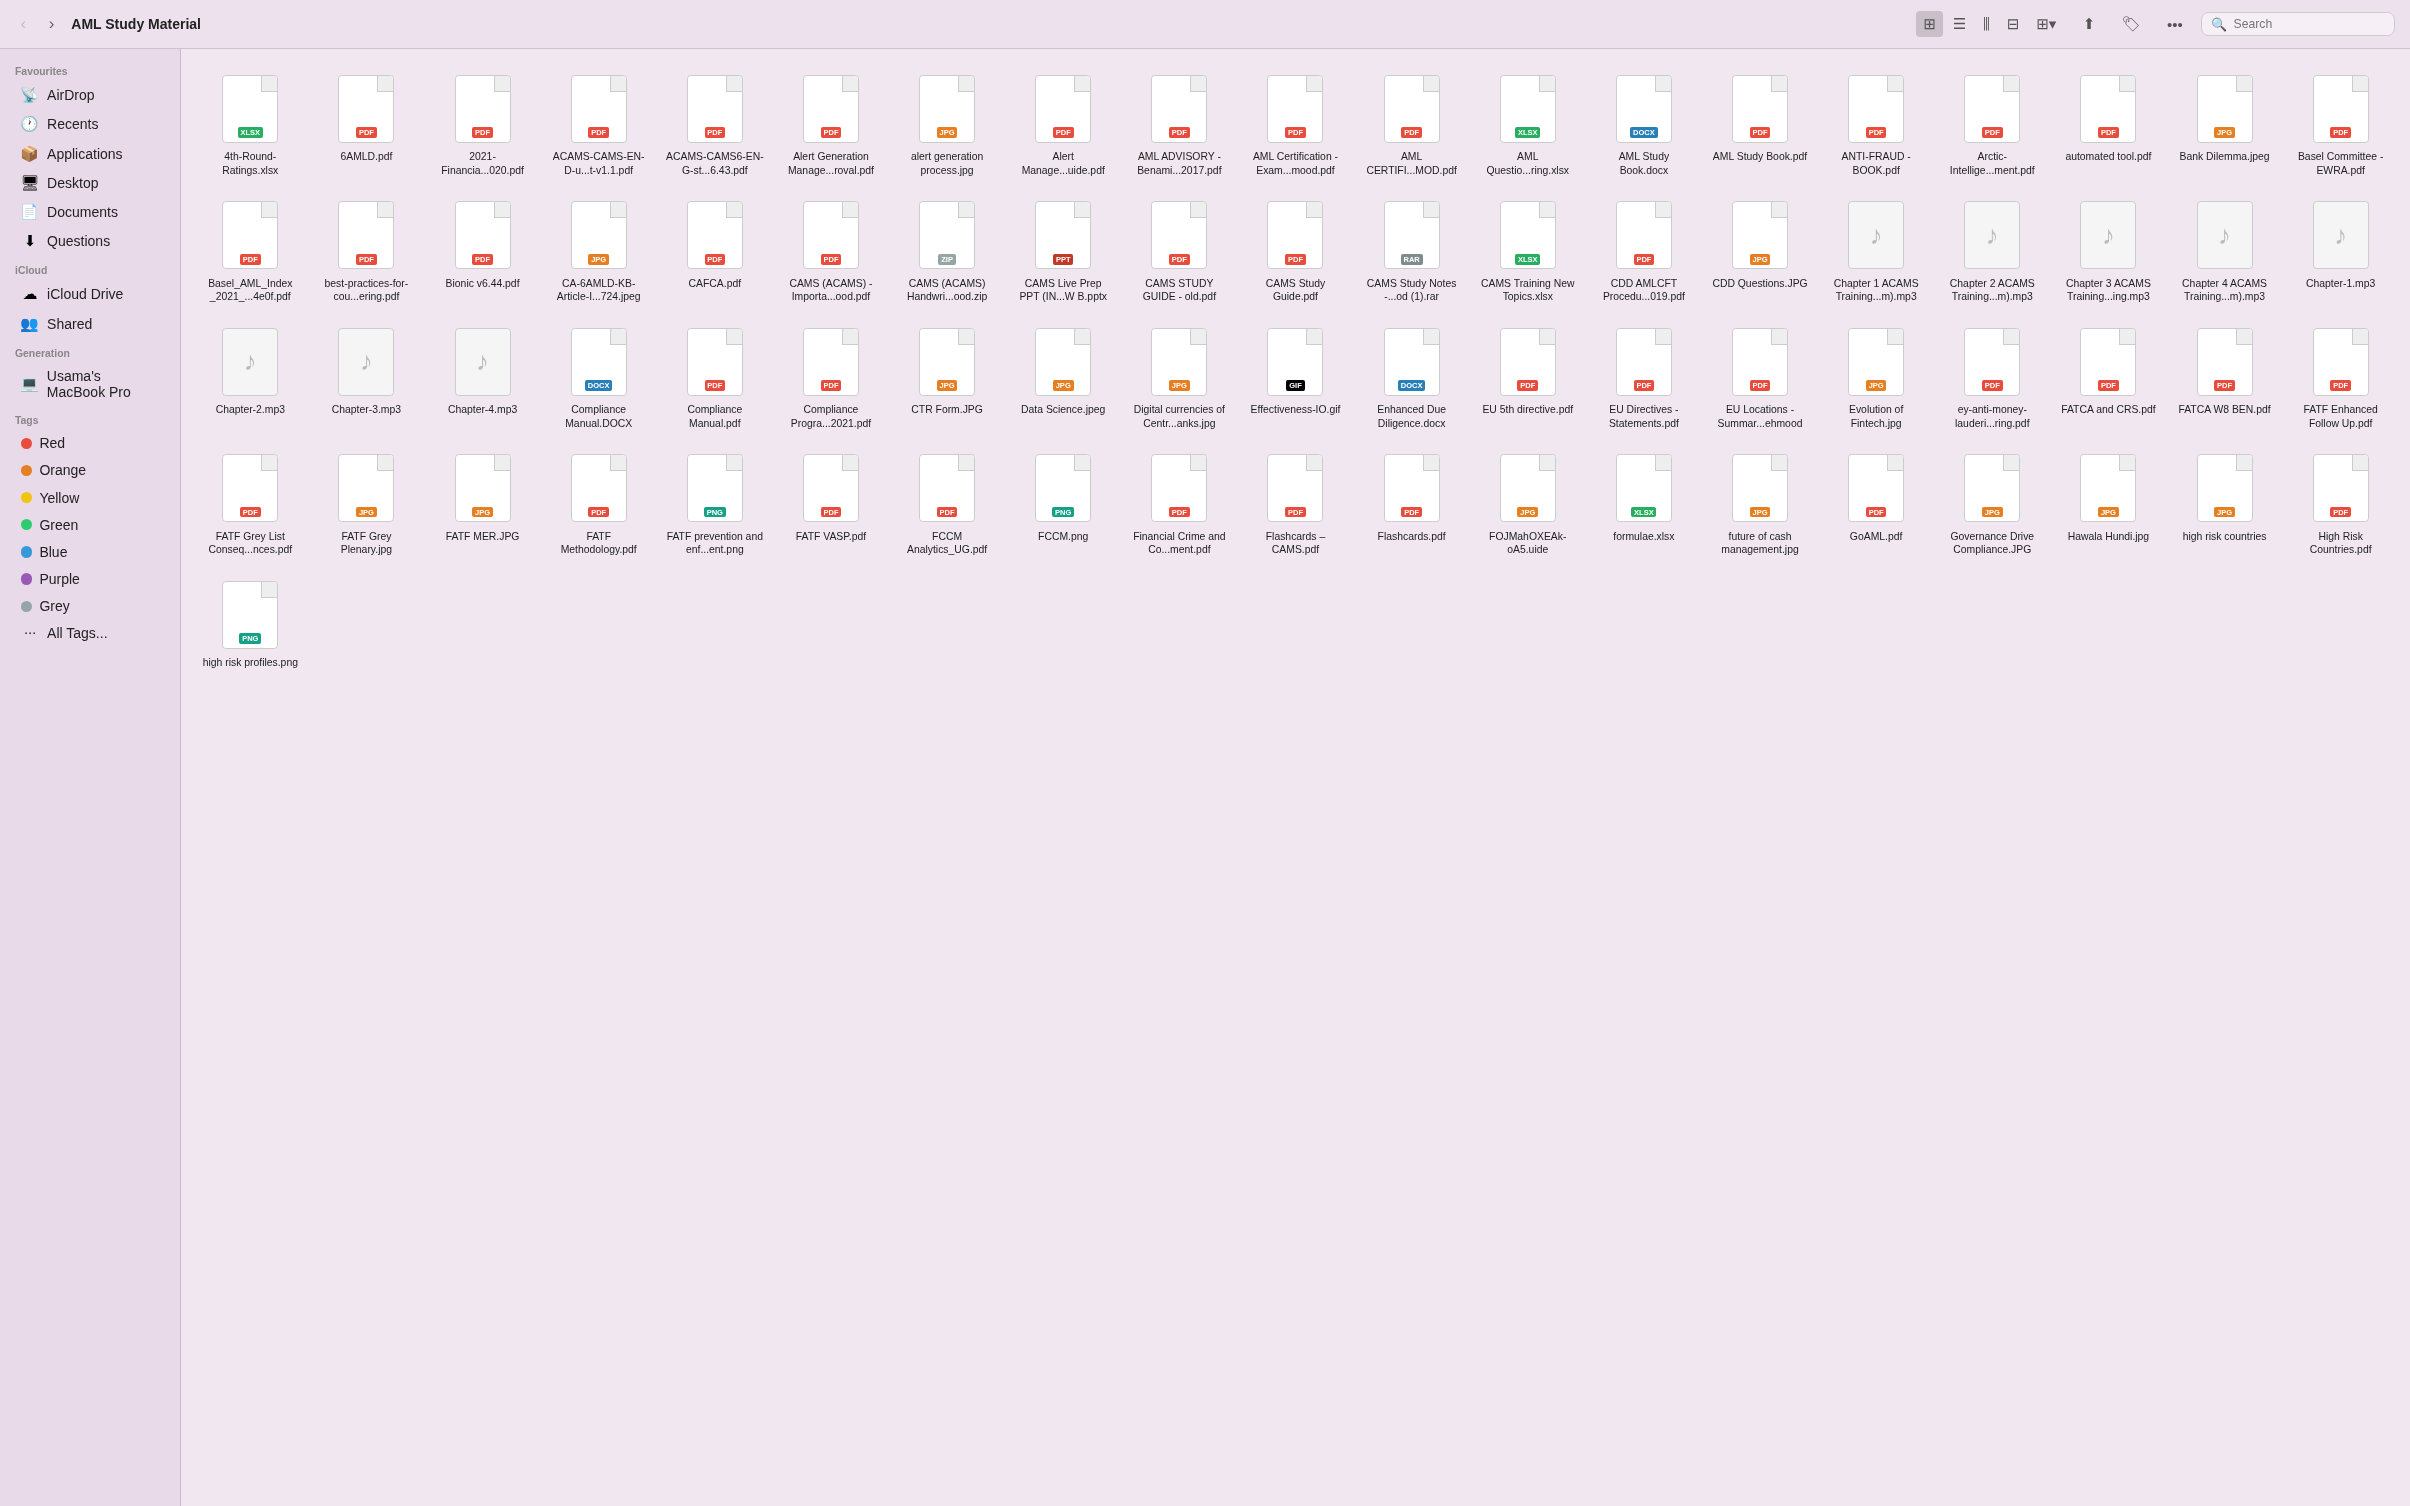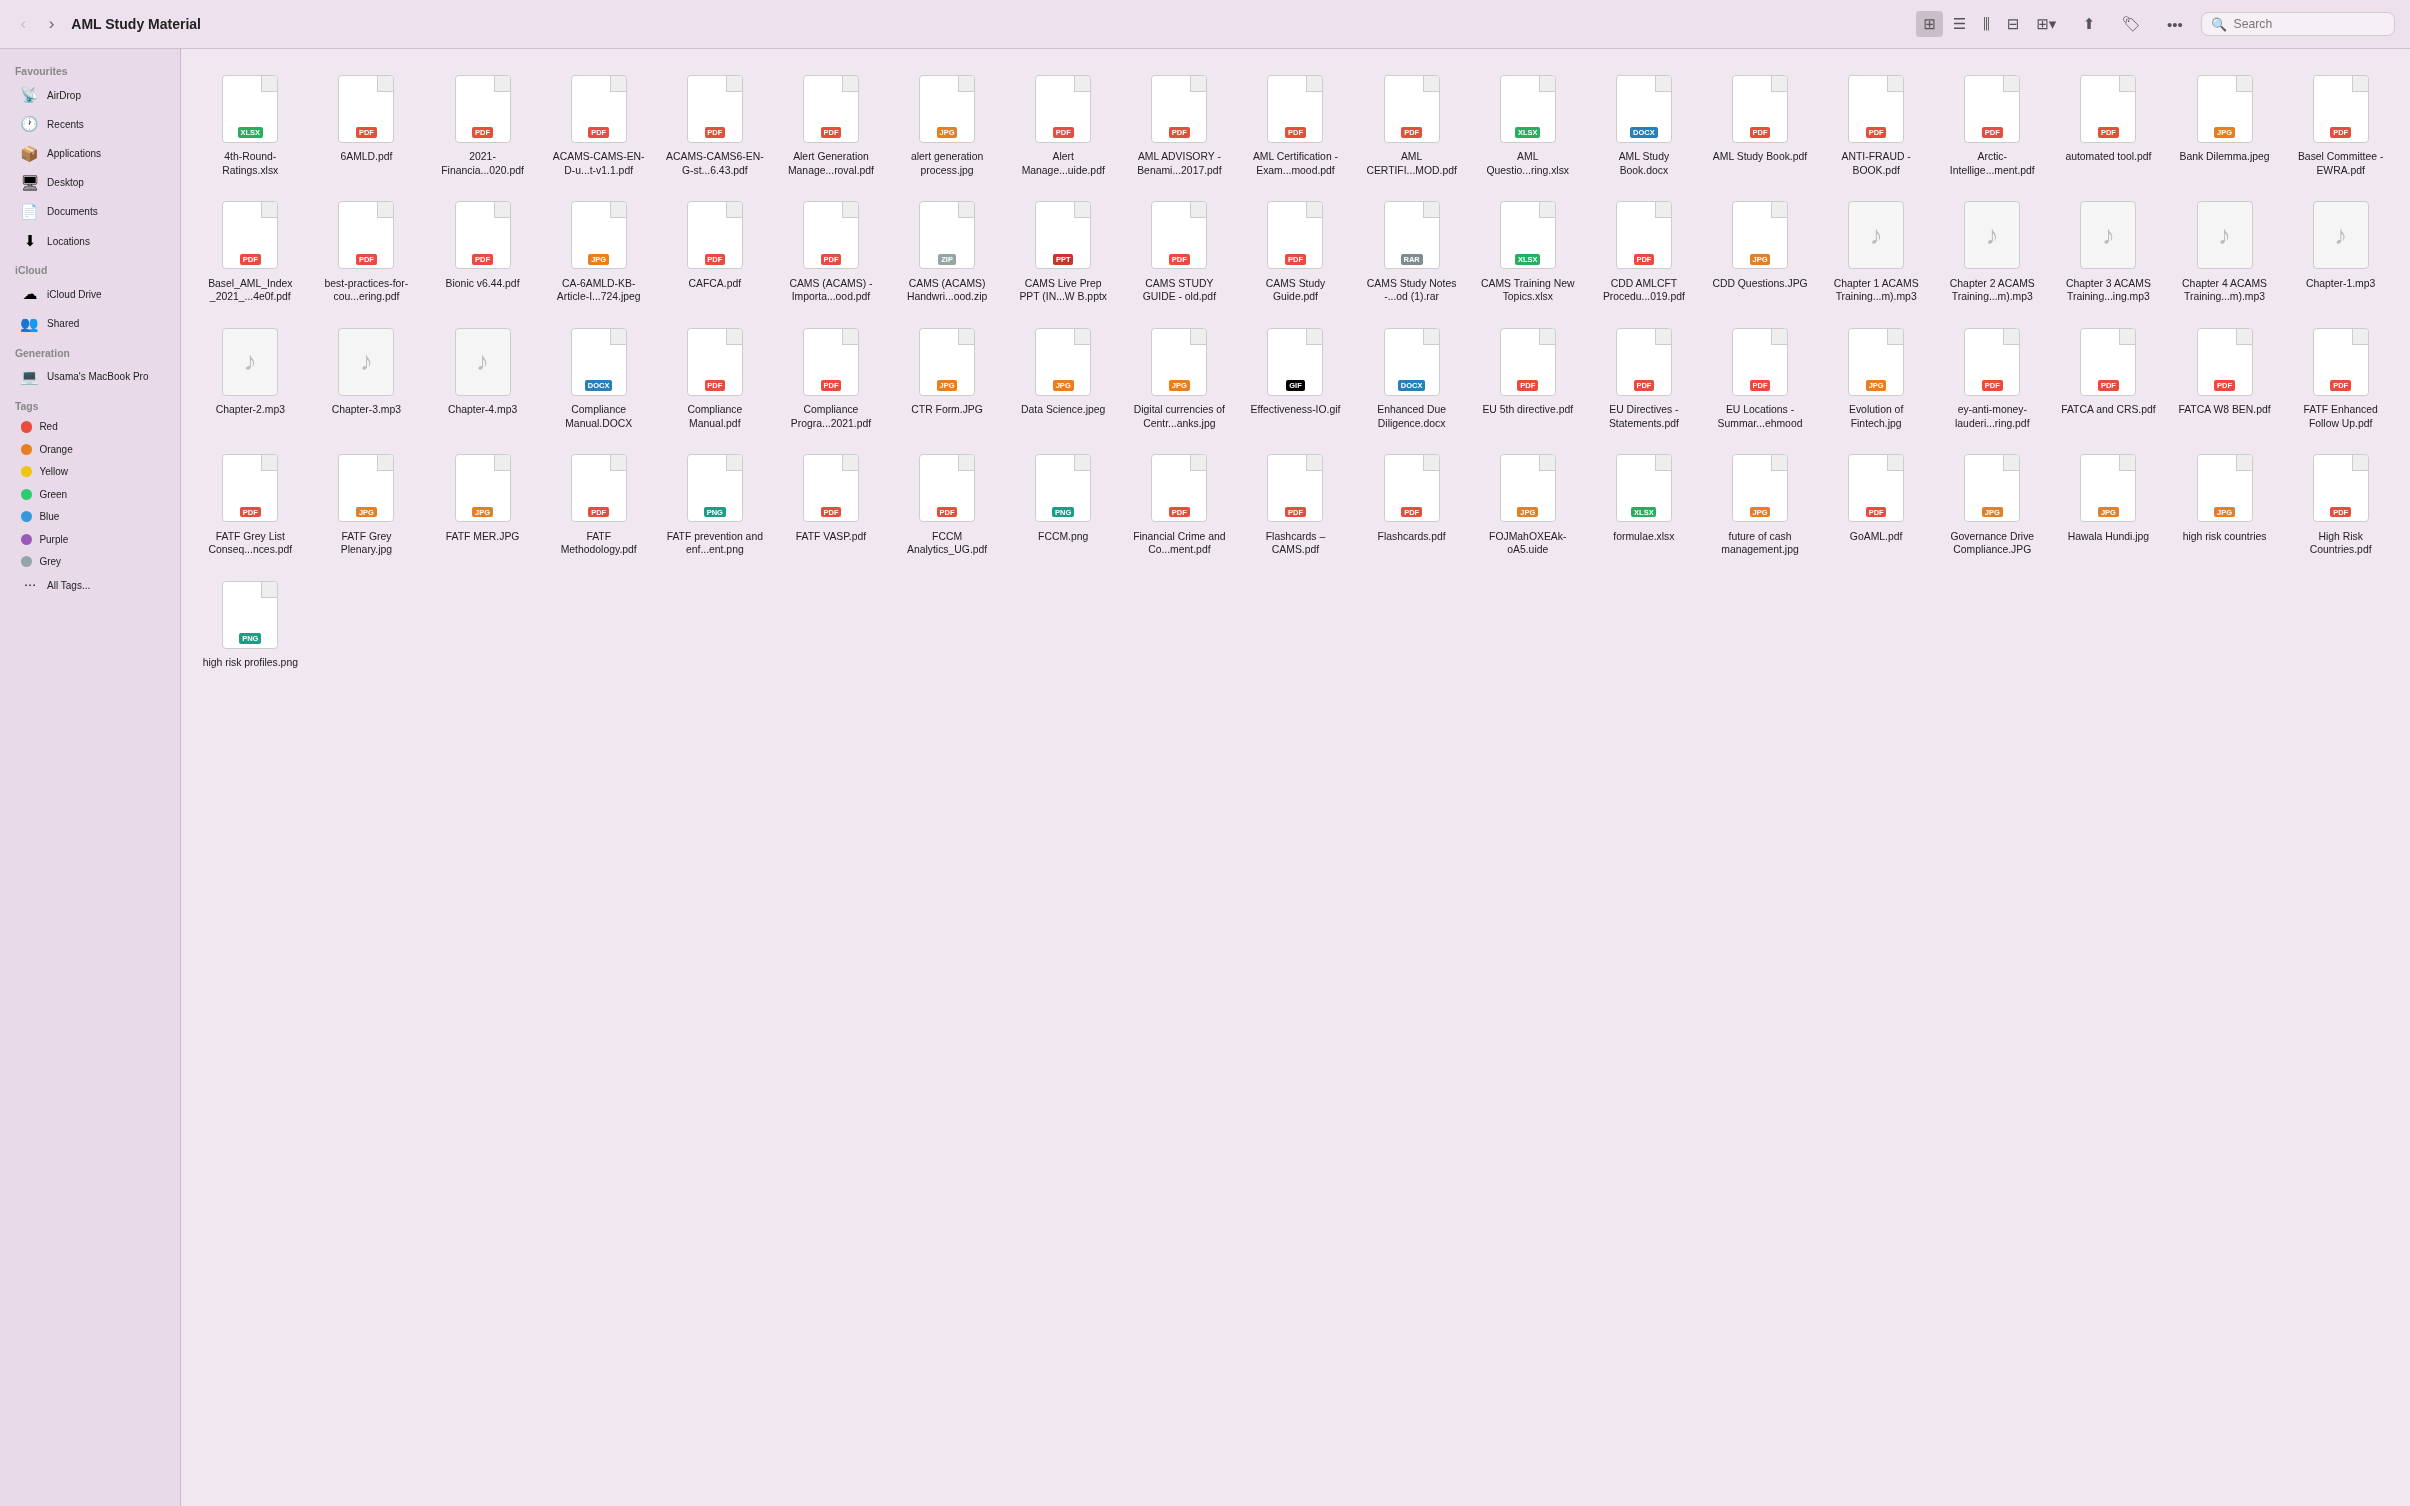--- a/index.html
+++ b/index.html
@@ -114,21 +114,21 @@
     .sidebar-item {
       display: flex;
       align-items: center;
       padding: 4.7px 15px;
       gap: 7.5px;
       cursor: pointer;
       border-radius: 5.6px;
       margin: 0.9px 5.6px;
     }
     .sidebar-item .icon { font-size: 15px; width: 19px; text-align: center; }
-    .sidebar-item .label { font-size: 10px; color: #222; }
+    .sidebar-item .label { font-size: 14px; color: #222; }
 
     
     .tag-dot {
       width: 11.3px; height: 11.3px;
       border-radius: 50%;
       flex-shrink: 0;
     }
 
     
     .file-grid-area {
@@ -260,21 +260,21 @@
     <div class="sidebar-item">
       <span class="icon">🖥</span>
       <span class="label">Desktop</span>
     </div>
     <div class="sidebar-item">
       <span class="icon">📄</span>
       <span class="label">Documents</span>
     </div>
     <div class="sidebar-item">
       <span class="icon">⬇</span>
-      <span class="label">Locations</span>
+      <span class="label">Questions</span>
     </div>
 
     <div class="sidebar-section-label">iCloud</div>
     <div class="sidebar-item">
       <span class="icon">☁</span>
       <span class="label">iCloud Drive</span>
     </div>
     <div class="sidebar-item">
       <span class="icon">👥</span>
       <span class="label">Shared</span>

